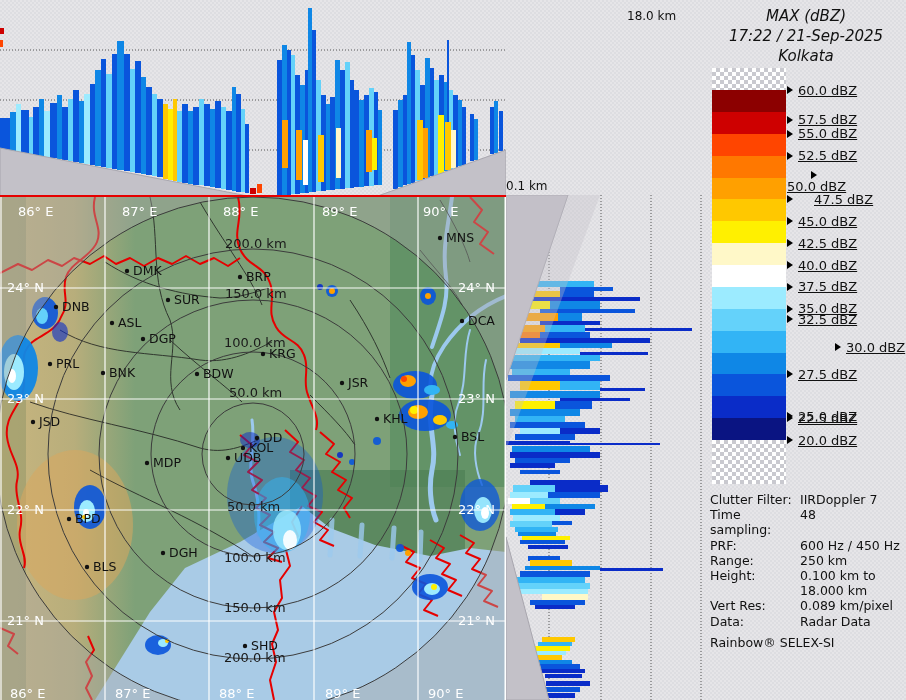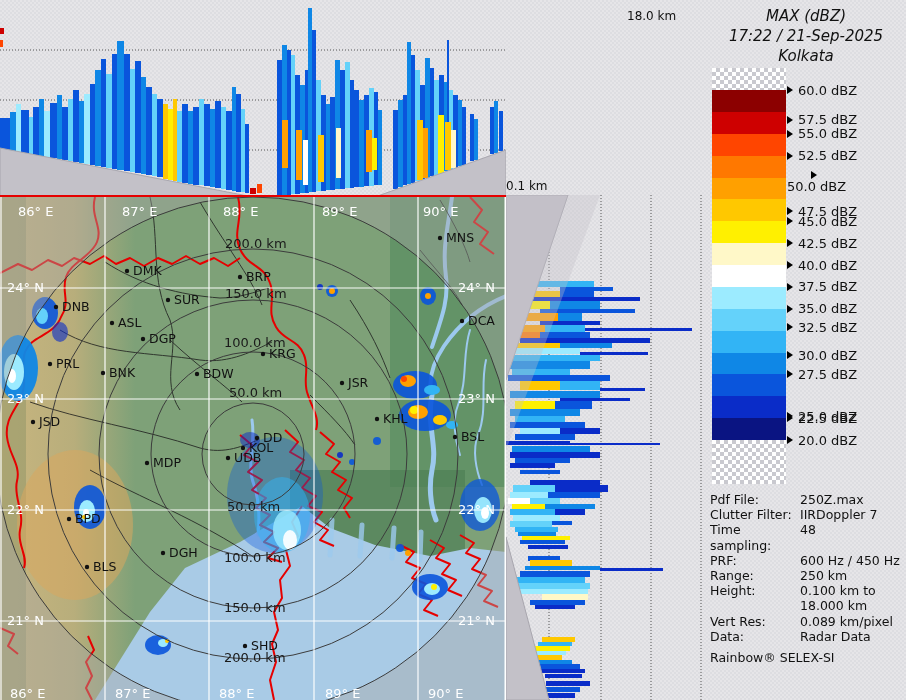--- a/index.html
+++ b/index.html
@@ -18,21 +18,21 @@
   #legend-panel{left:706px;top:0;width:200px;height:700px;font-style:italic;}
   #legend-title{left:706px;top:6px;width:200px;text-align:center;color:#111;font-size:15px;line-height:20px;}
   .checker{
     background-color:#ffffff;
     background-image:
       linear-gradient(45deg,#c9c9cf 25%,transparent 25%,transparent 75%,#c9c9cf 75%),
       linear-gradient(45deg,#c9c9cf 25%,transparent 25%,transparent 75%,#c9c9cf 75%);
     background-size:8px 8px;background-position:0 0,4px 4px;
   }
   .band{position:absolute;left:712px;width:74px;}
-  .tickrow{position:absolute;left:787px;display:flex;align-items:center;height:14px;color:#111;font-size:13px;white-space:nowrap;}
+  .tickrow{position:absolute;left:787px;display:flex;align-items:center;height:14px;color:#111;font-size:13px;white-space:nowrap;text-decoration:underline;}
   .tri{width:0;height:0;border-left:6px solid #000;border-top:4px solid transparent;border-bottom:4px solid transparent;display:inline-block;margin-right:5px;}
   
   #metadata{left:710px;top:492px;width:194px;color:#111;font-size:12.5px;line-height:15.2px;}
   .mrow{display:flex;}
   .mlabel{width:90px;flex:none;}
   .mvalue{flex:1;}
   #meta-footer{margin-top:6px;}
   
   .axis-label{color:#111;font-size:12px;white-space:nowrap;}
   
@@ -476,24 +476,20 @@
       <div>17:22 / 21-Sep-2025</div>
       <div>Kolkata</div>
     </div>
   </div>
   <div id="legend-bands"></div>
   <div id="legend-ticks"></div>
 
   <div id="metadata" class="abs">
     <div id="meta-rows">
         <div class="mrow">
-          <span class="mlabel">Pdf File:</span>
-          <span class="mvalue">250Z.max</span>
-        </div>
-        <div class="mrow">
           <span class="mlabel">Clutter Filter:</span>
           <span class="mvalue">IIRDoppler 7</span>
         </div>
         <div class="mrow">
           <span class="mlabel">Time sampling:</span>
           <span class="mvalue">48</span>
         </div>
         <div class="mrow">
           <span class="mlabel">PRF:</span>
           <span class="mvalue">600 Hz / 450 Hz</span>
@@ -549,21 +545,21 @@
       <span>55.0 dBZ</span>
     </div>
     <div class="tickrow" style="top: 148.625px; justify-content: center;">
       <span class="tri"></span>
       <span>52.5 dBZ</span>
     </div>
     <div class="tickrow" style="top: 170.5px; flex-direction: column;">
       <span class="tri"></span>
       <span>50.0 dBZ</span>
     </div>
-    <div class="tickrow" style="top: 204px;">
+    <div class="tickrow" style="top: 192px; gap: 16px;">
       <span class="tri"></span>
       <span>47.5 dBZ</span>
     </div>
     <div class="tickrow" style="top: 214.25px;">
       <span class="tri"></span>
       <span>45.0 dBZ</span>
     </div>
     <div class="tickrow" style="top: 236.125px;">
       <span class="tri"></span>
       <span>42.5 dBZ</span>
@@ -573,25 +569,25 @@
       <span>40.0 dBZ</span>
     </div>
     <div class="tickrow" style="top: 279.875px;">
       <span class="tri"></span>
       <span>37.5 dBZ</span>
     </div>
     <div class="tickrow" style="top: 301.75px;">
       <span class="tri"></span>
       <span>35.0 dBZ</span>
     </div>
-    <div class="tickrow" style="top: 320px; justify-content: center;">
+    <div class="tickrow" style="top: 312px; justify-content: center;">
       <span class="tri"></span>
       <span>32.5 dBZ</span>
     </div>
-    <div class="tickrow" style="top: 348px;">
+    <div class="tickrow" style="top: 340px; padding-left: 48px;">
       <span class="tri"></span>
       <span>30.0 dBZ</span>
     </div>
     <div class="tickrow" style="top: 367.375px;">
       <span class="tri"></span>
       <span>27.5 dBZ</span>
     </div>
     <div class="tickrow" style="top: 389.25px; margin-top: 20px;">
       <span class="tri"></span>
       <span>25.0 dBZ</span>

